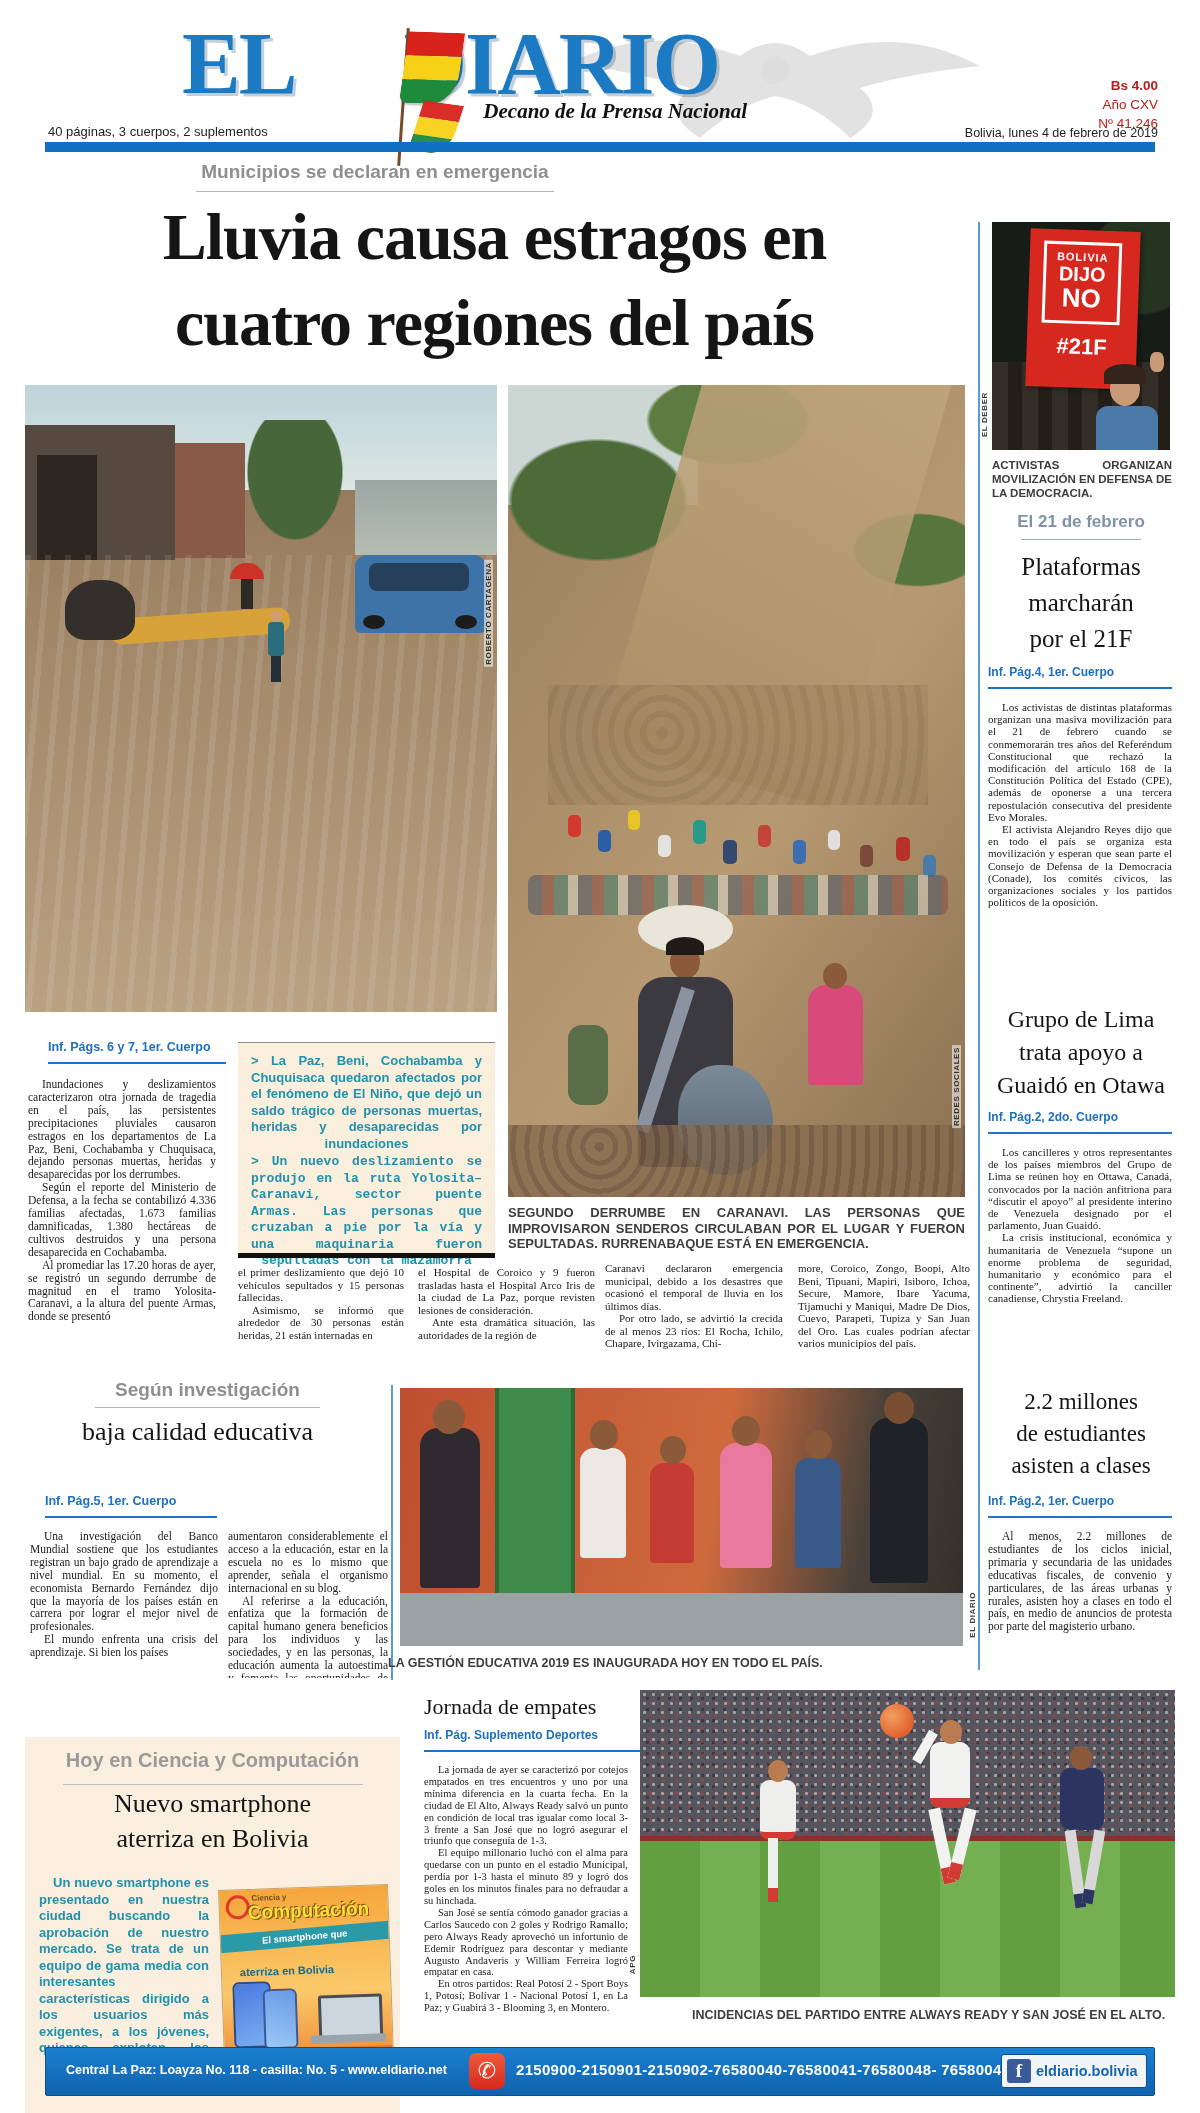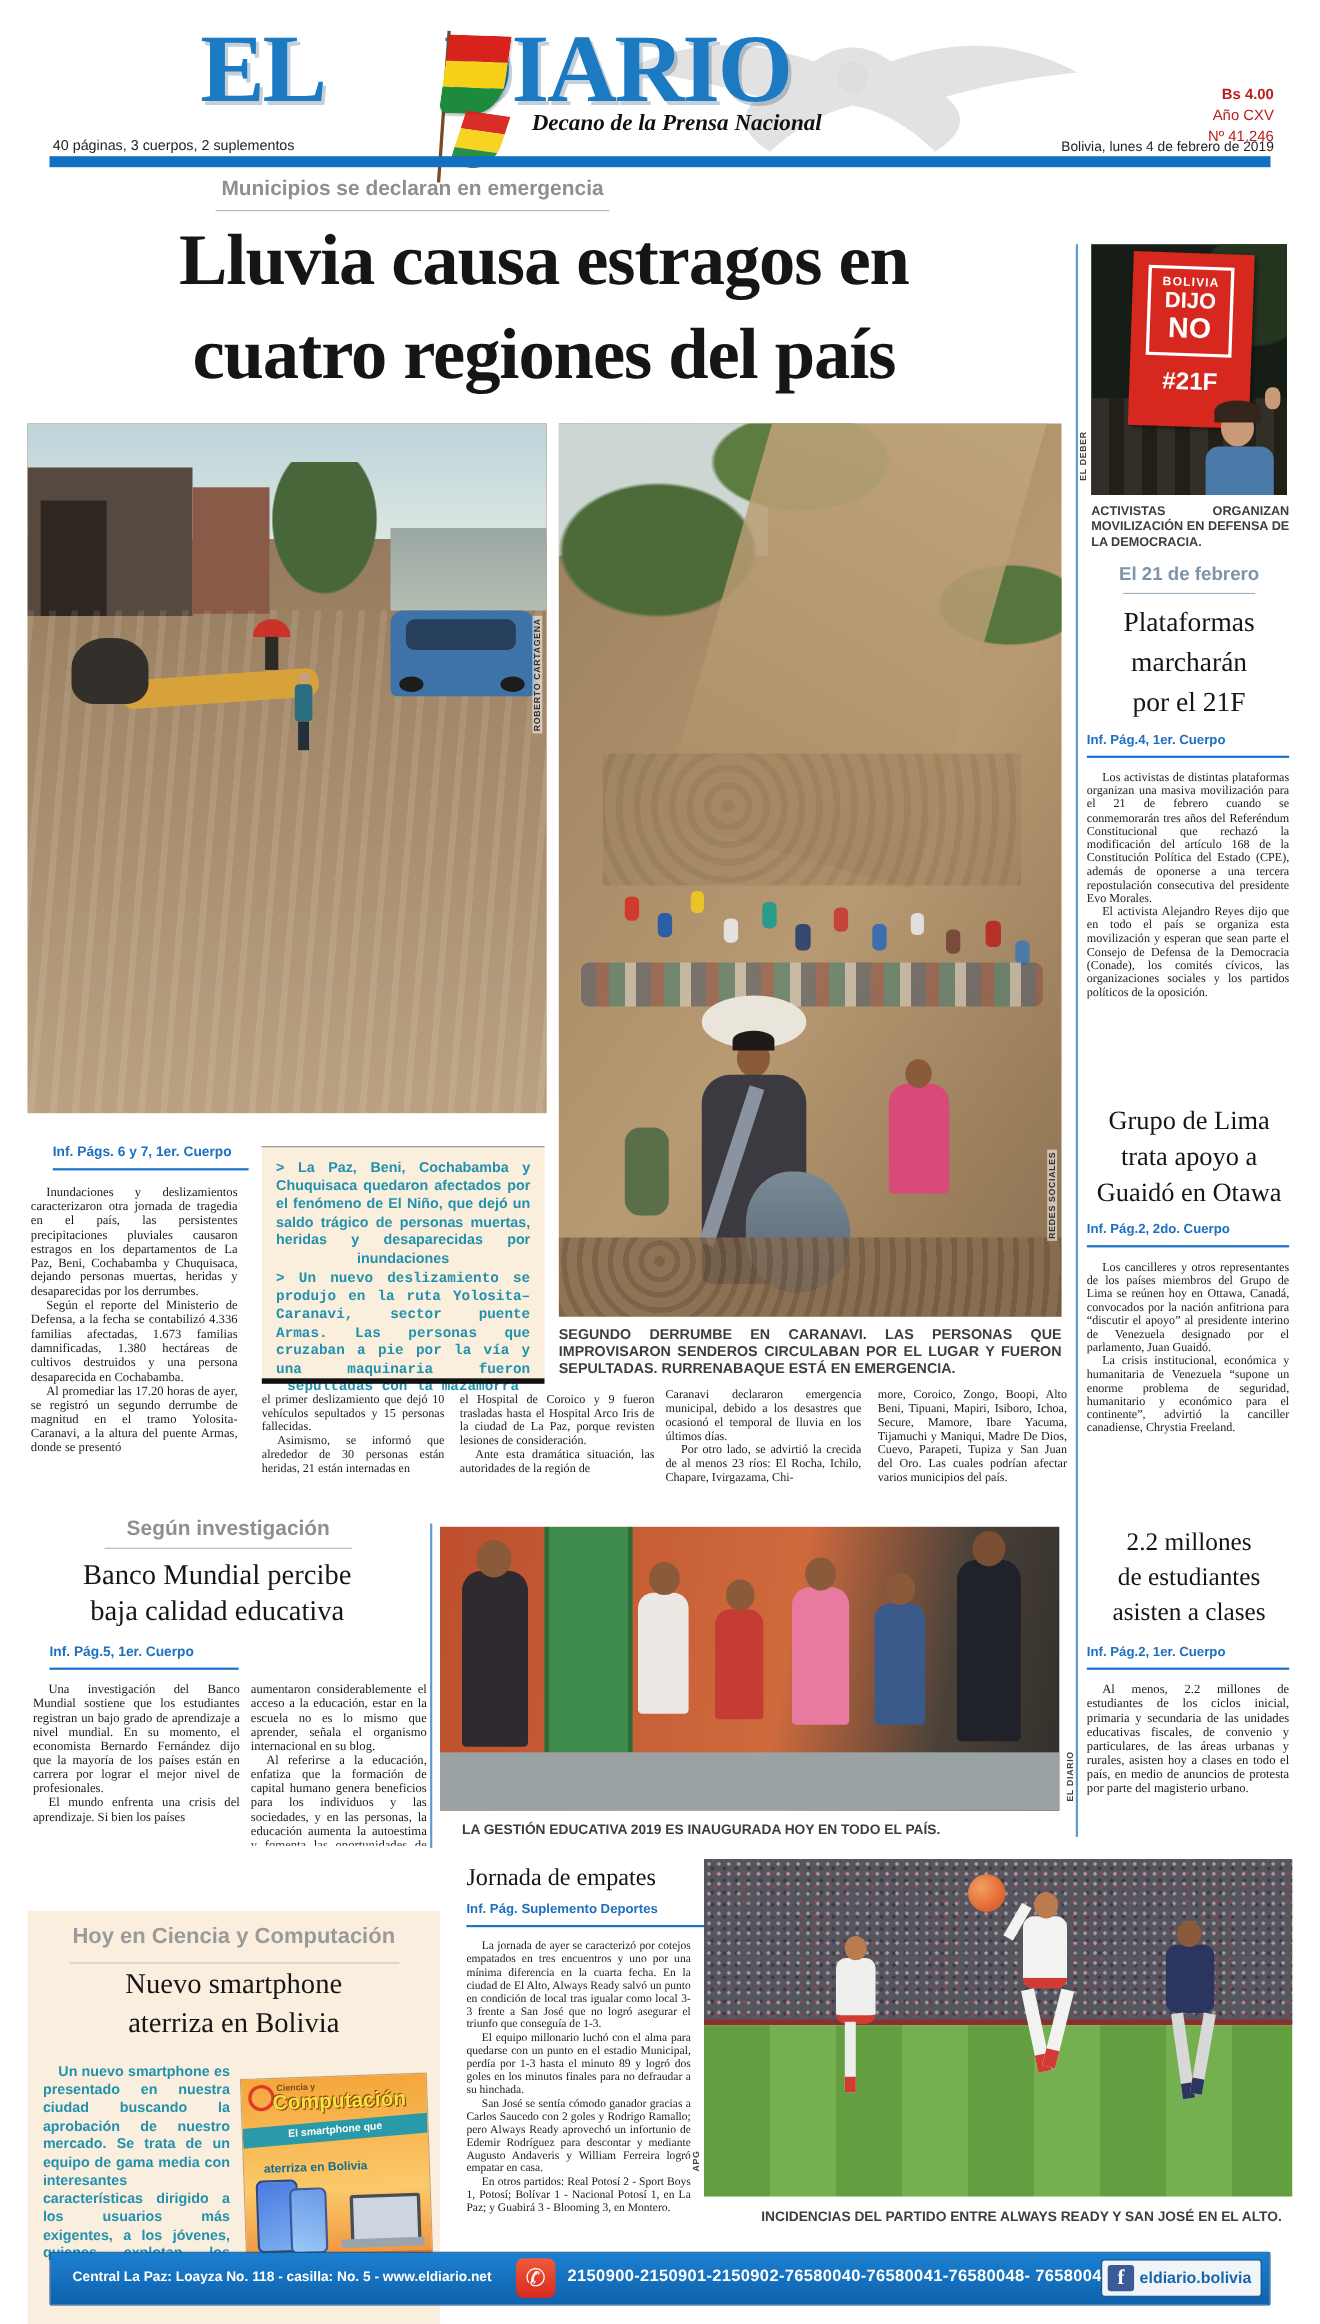--- a/index.html
+++ b/index.html
@@ -227,21 +227,20 @@
   </div>
   <div class="abs inf" style="left:988px;top:1110px;width:184px;font-size:12px;">Inf. Pág.2, 2do. Cuerpo</div>
   <div class="abs serif just ind bt" style="left:988px;top:1146px;width:184px;height:214px;overflow:hidden;line-height:12.2px;">
     <p>Los cancilleres y otros representantes de los países miembros del Grupo de Lima se reúnen hoy en Ottawa, Canadá, convocados por la nación anfitriona para “discutir el apoyo” al presidente interino de Venezuela designado por el parlamento, Juan Guaidó.</p>
     <p>La crisis institucional, económica y humanitaria de Venezuela “supone un enorme problema de seguridad, humanitario y económico para el continente”, advirtió la canciller canadiense, Chrystia Freeland.</p>
   </div>
 
   <div class="abs kicker center" style="left:60px;top:1379px;width:295px;font-size:19px;">Según investigación</div>
   <div class="rule" style="left:95px;top:1407px;width:225px;"></div>
   <div class="abs serif center hl-bm" style="left:25px;top:1415px;width:345px;">
-    <span class="hl-line">Banco Mundial percibe</span>
     <span class="hl-line">baja calidad educativa</span>
   </div>
   <div class="abs inf" style="left:45px;top:1494px;width:172px;">Inf. Pág.5, 1er. Cuerpo</div>
   <div class="abs serif just ind bt2" style="left:30px;top:1530px;width:188px;height:148px;overflow:hidden;">
     <p>Una investigación del Banco Mundial sostiene que los estudiantes registran un bajo grado de aprendizaje a nivel mundial. En su momento, el economista Bernardo Fernández dijo que la mayoría de los países están en carrera por lograr el mejor nivel de profesionales.</p>
     <p>El mundo enfrenta una crisis del aprendizaje. Si bien los países</p>
   </div>
   <div class="abs serif just ind ind0 bt2" style="left:228px;top:1530px;width:160px;height:148px;overflow:hidden;">
     <p>aumentaron considerablemente el acceso a la educación, estar en la escuela no es lo mismo que aprender, señala el organismo internacional en su blog.</p>
     <p>Al referirse a la educación, enfatiza que la formación de capital humano genera beneficios para los individuos y las sociedades, y en las personas, la educación aumenta la autoestima y fomenta las oportunidades de empleo e ingresos.</p>
@@ -259,21 +258,21 @@
     <div class="shape" style="left:20px;top:40px;width:60px;height:160px;background:#2e2a30;border-radius:18px 18px 4px 4px;"></div>
     <div class="shape" style="left:33px;top:12px;width:32px;height:34px;background:#8a5a3a;border-radius:50%;"></div>
     <div class="shape" style="left:320px;top:55px;width:52px;height:125px;background:#e87aa0;border-radius:16px 16px 4px 4px;"></div>
     <div class="shape" style="left:332px;top:28px;width:28px;height:30px;background:#8a5a3a;border-radius:50%;"></div>
     <div class="shape" style="left:395px;top:70px;width:46px;height:110px;background:#3a5a8a;border-radius:14px 14px 4px 4px;"></div>
     <div class="shape" style="left:405px;top:42px;width:27px;height:29px;background:#8a5a3a;border-radius:50%;"></div>
     <div class="shape" style="left:470px;top:30px;width:58px;height:165px;background:#1f2228;border-radius:18px 18px 4px 4px;"></div>
     <div class="shape" style="left:484px;top:4px;width:30px;height:32px;background:#7a4e32;border-radius:50%;"></div>
   </div>
   <div class="vcred" style="left:968px;top:1592px;">EL DIARIO</div>
-  <div class="abs cap" style="left:420px;top:1656px;width:560px;font-size:12.5px;text-align:left;">LA GESTIÓN EDUCATIVA 2019 ES INAUGURADA HOY EN TODO EL PAÍS.</div>
+  <div class="abs cap" style="left:388px;top:1656px;width:560px;font-size:12.5px;text-align:left;">LA GESTIÓN EDUCATIVA 2019 ES INAUGURADA HOY EN TODO EL PAÍS.</div>
 
   <div class="abs serif center hl-stud" style="left:988px;top:1386px;width:186px;">
     <span class="hl-line">2.2 millones</span>
     <span class="hl-line">de estudiantes</span>
     <span class="hl-line">asisten a clases</span>
   </div>
   <div class="abs inf" style="left:988px;top:1494px;width:184px;font-size:12px;">Inf. Pág.2, 1er. Cuerpo</div>
   <div class="abs serif just ind bt2" style="left:988px;top:1530px;width:184px;height:144px;overflow:hidden;">
     <p>Al menos, 2.2 millones de estudiantes de los ciclos inicial, primaria y secundaria de las unidades educativas fiscales, de convenio y particulares, de las áreas urbanas y rurales, asisten hoy a clases en todo el país, en medio de anuncios de protesta por parte del magisterio urbano.</p>
   </div>

